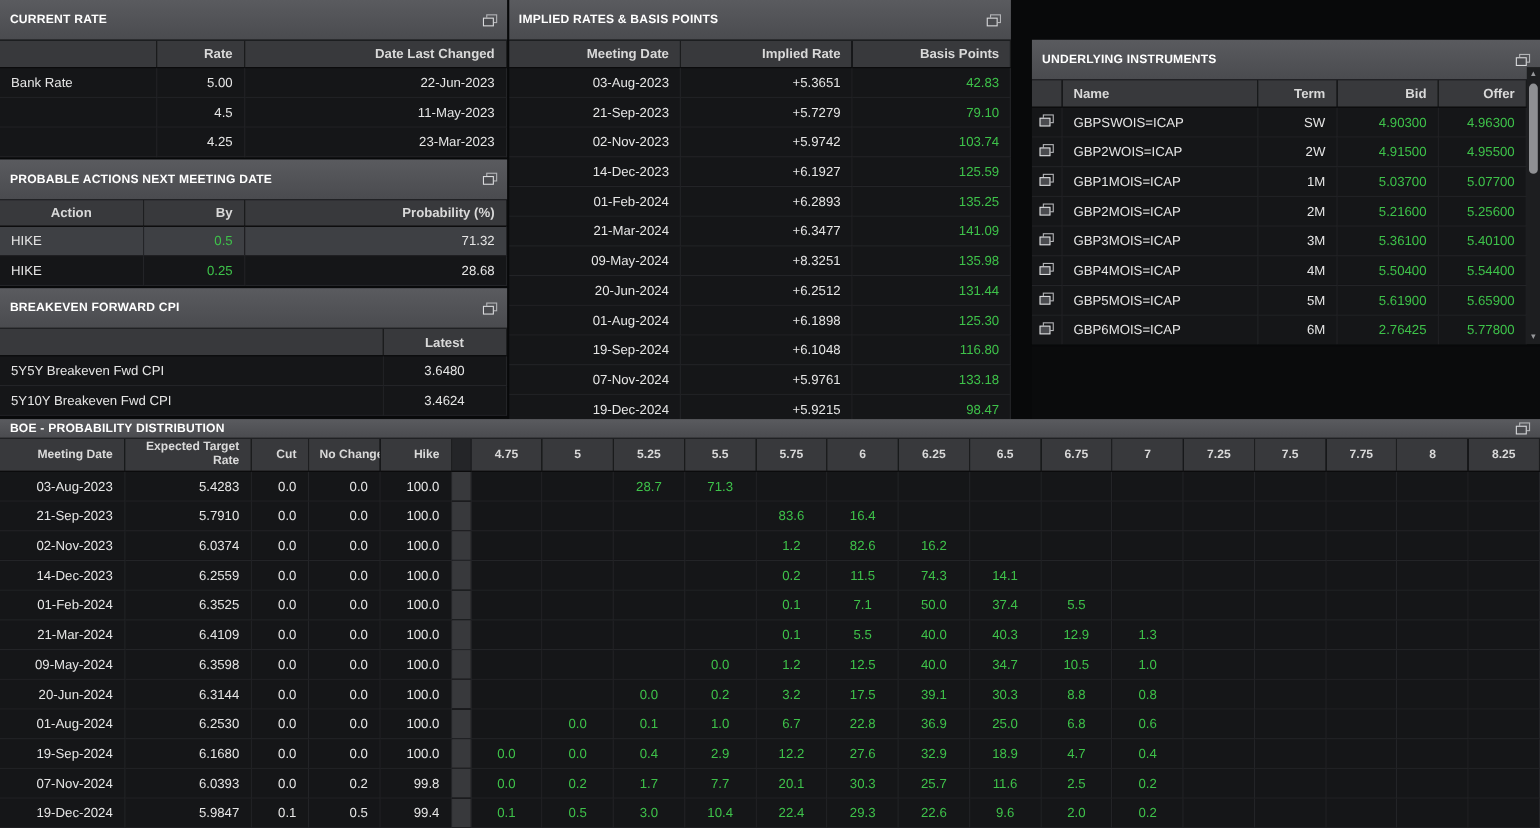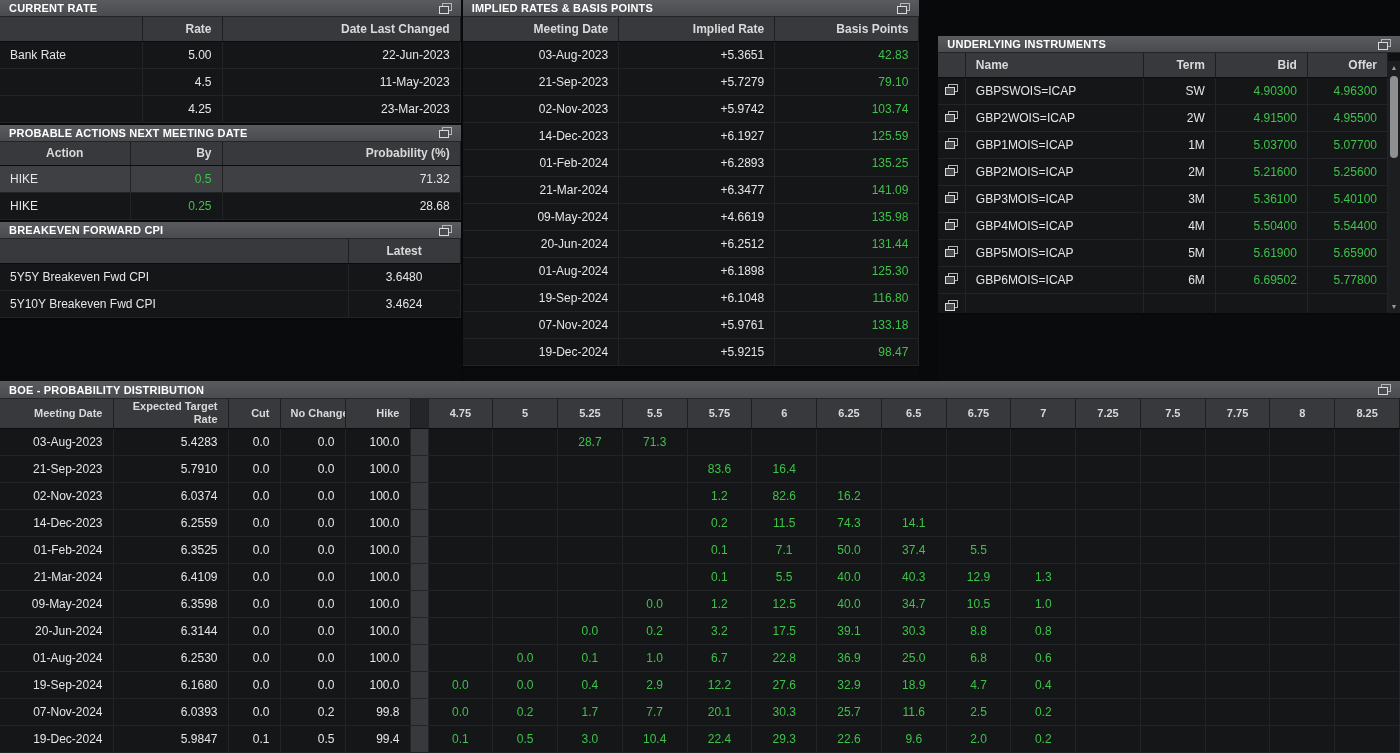--- a/index.html
+++ b/index.html
@@ -10,21 +10,21 @@
     color:#e8e8e8;
     position:relative;
   }
   .top-area { display:flex; height:381px; }
   .col { display:flex; flex-direction:column; }
   .col-left  { width:466px; margin-right:2px; }
   .col-mid   { width:462px; margin-right:19px;border-radius:17px; }
   .col-right { width:467px;margin-top:36px; }
   .panel { background:#101113; margin-bottom:2px; position:relative; }
   .panel-title {
-    height:17px; background:linear-gradient(#5a5b5f,#4a4b4f);
+    height:37px; background:linear-gradient(#5a5b5f,#4a4b4f);
     display:flex; align-items:center; justify-content:space-between;
     padding:0 9px; font-size:11px; font-weight:bold; color:#ffffff;
     letter-spacing:.2px; border-bottom:1px solid #232427;
   }
   .panel-title.slim { height:18px; font-size:11px; }
   .dup-icon { position:relative; display:inline-block; width:13px; height:11px; flex:0 0 auto; }
   .dup-icon::before { content:""; position:absolute; right:0; top:0; width:8px; height:6px; border:1px solid #b4b5b8; }
   .dup-icon::after  { content:""; position:absolute; left:0; bottom:0; width:8px; height:6px; border:1px solid #d9dadc; background:#4a4b4f; }
 
   table { border-collapse:collapse; width:100%; table-layout:fixed; font-size:12px; }
@@ -218,21 +218,21 @@
               <td class="ar">+6.2893</td>
               <td class="ar green">135.25</td>
             </tr>
             <tr>
               <td class="ar">21-Mar-2024</td>
               <td class="ar">+6.3477</td>
               <td class="ar green">141.09</td>
             </tr>
             <tr>
               <td class="ar">09-May-2024</td>
-              <td class="ar">+4.6619</td>
+              <td class="ar">+8.3251</td>
               <td class="ar green">135.98</td>
             </tr>
             <tr>
               <td class="ar">20-Jun-2024</td>
               <td class="ar">+6.2512</td>
               <td class="ar green">131.44</td>
             </tr>
             <tr>
               <td class="ar">01-Aug-2024</td>
               <td class="ar">+6.1898</td>
@@ -329,21 +329,21 @@
               <td class="icon-cell"><span class="dup-icon"></span></td>
               <td class="al">GBP5MOIS=ICAP</td>
               <td class="ar">5M</td>
               <td class="ar green">5.61900</td>
               <td class="ar green">5.65900</td>
             </tr>
             <tr>
               <td class="icon-cell"><span class="dup-icon"></span></td>
               <td class="al">GBP6MOIS=ICAP</td>
               <td class="ar">6M</td>
-              <td class="ar green">6.69502</td>
+              <td class="ar green">2.76425</td>
               <td class="ar green">5.77800</td>
             </tr>
             <tr>
               <td class="icon-cell"><span class="dup-icon"></span></td>
               <td></td>
               <td></td>
               <td></td>
               <td></td>
             </tr>
           </tbody>

